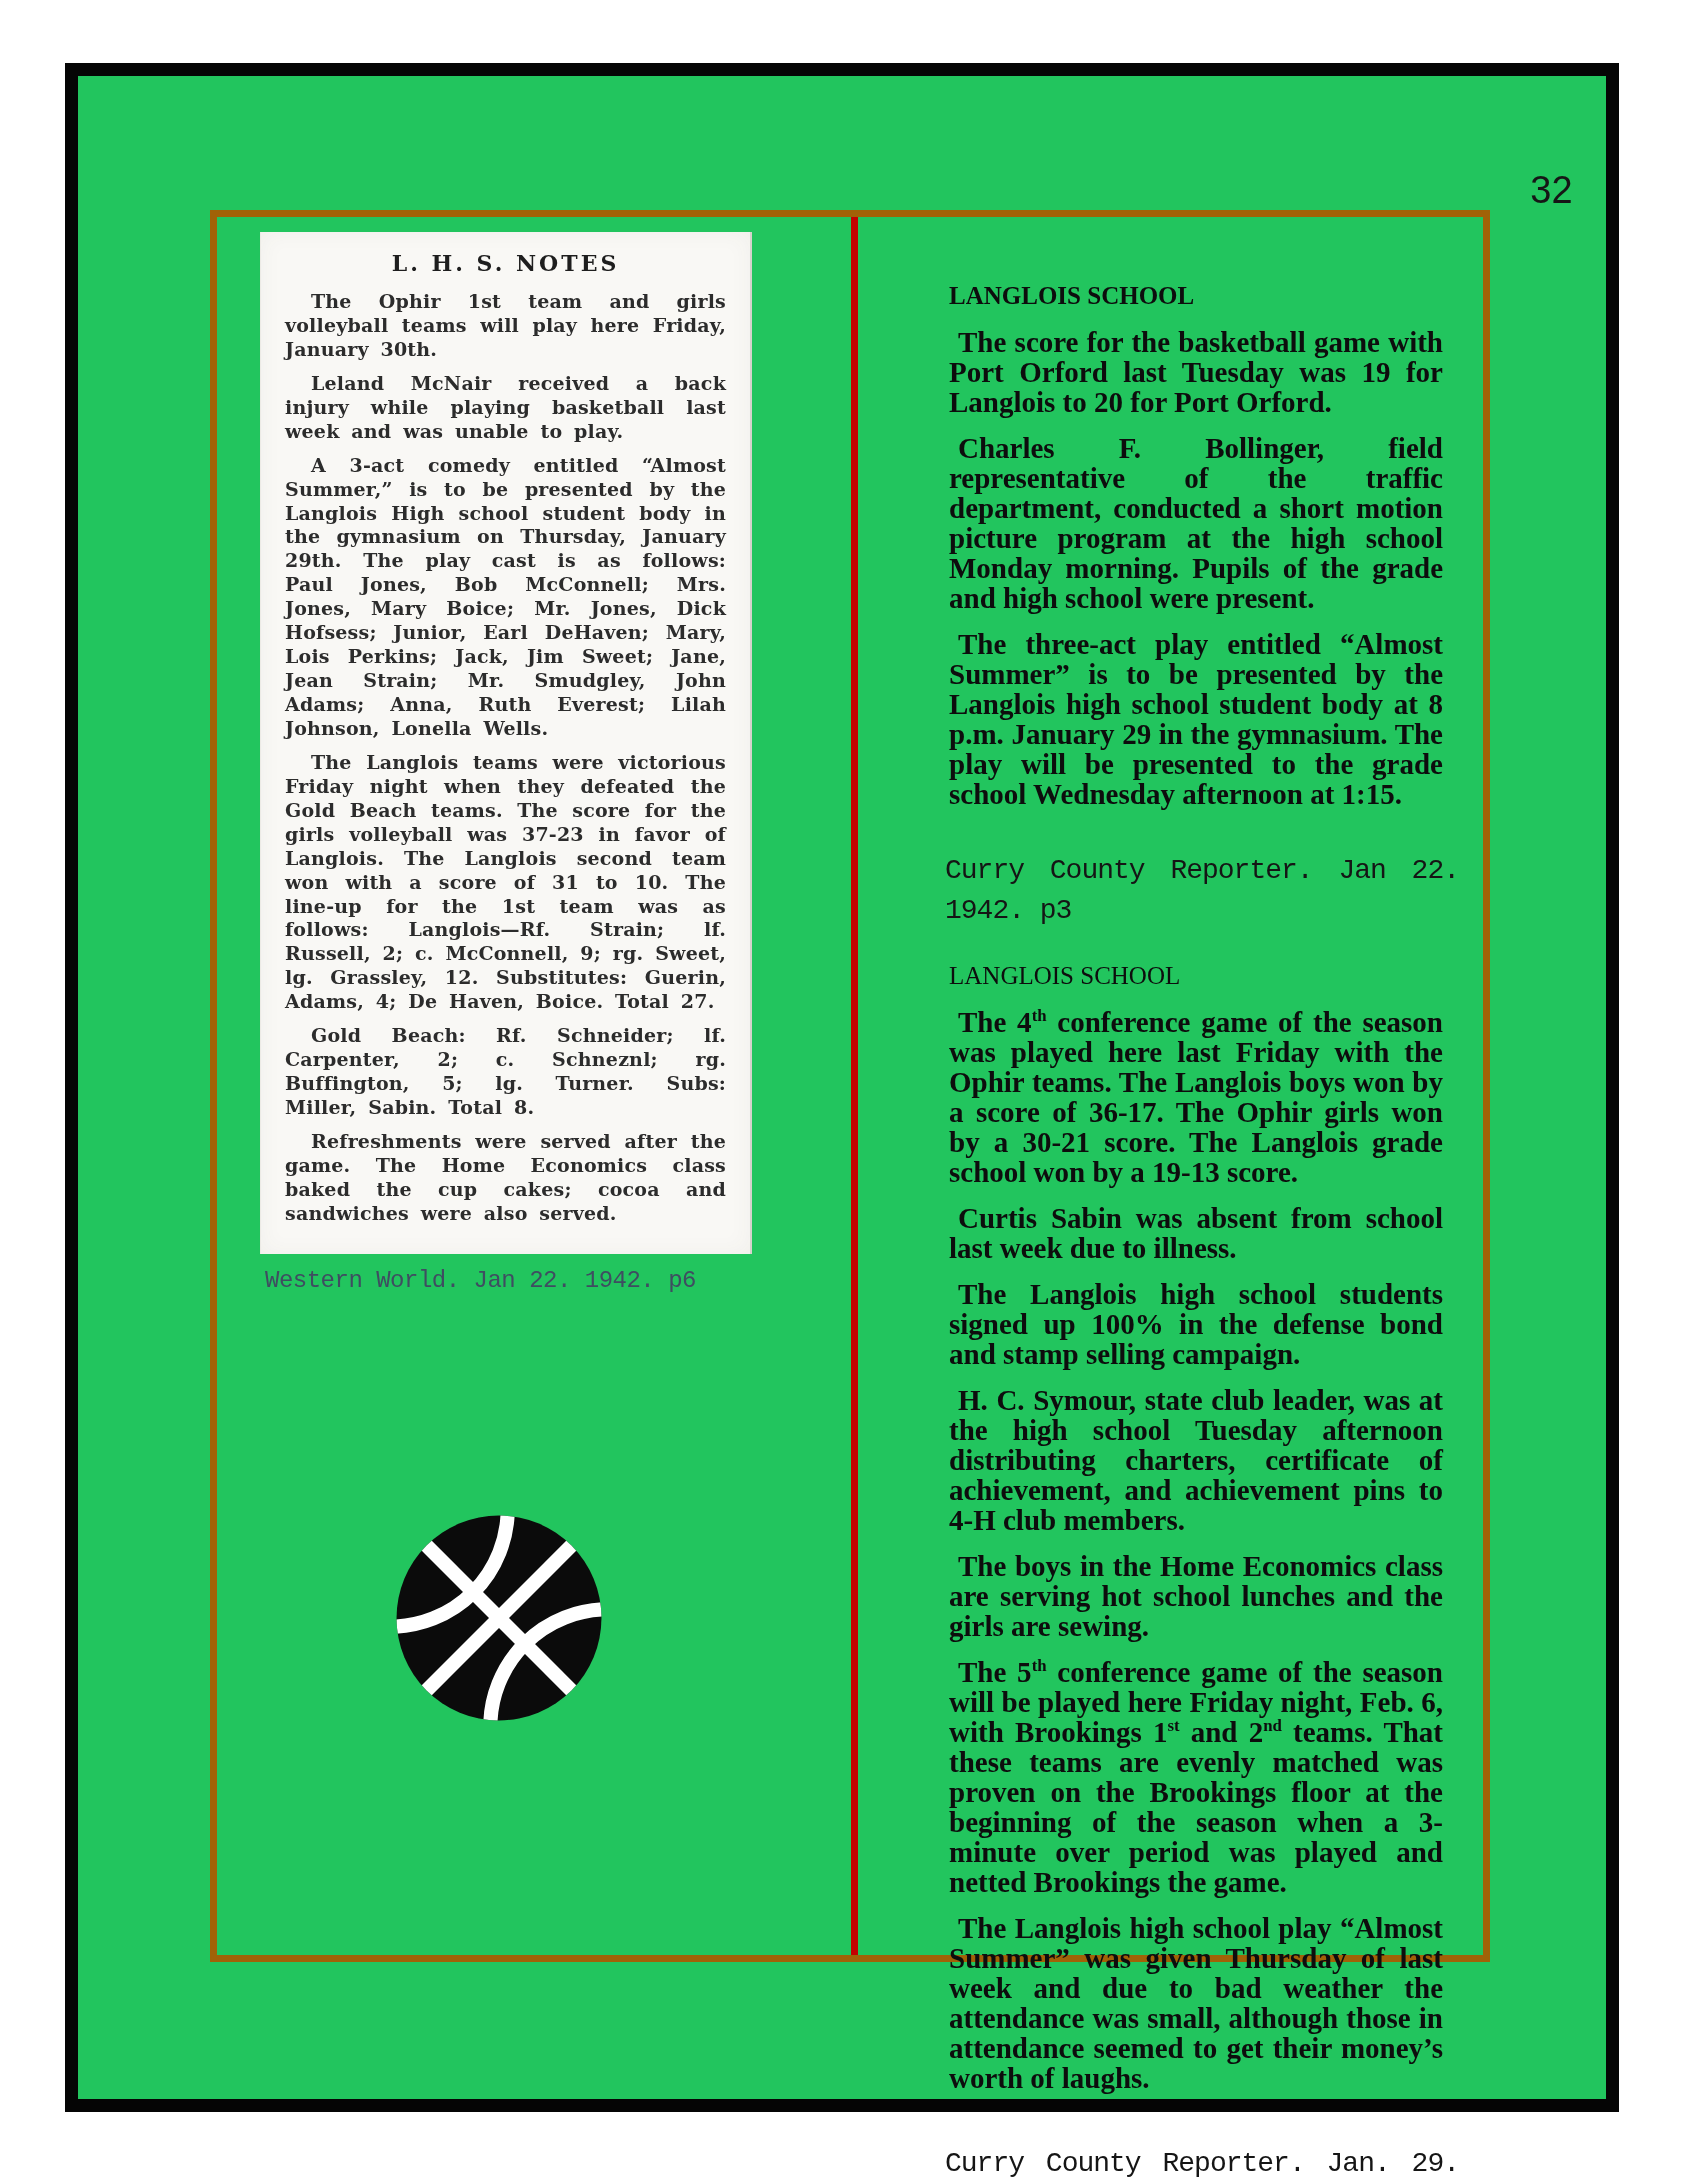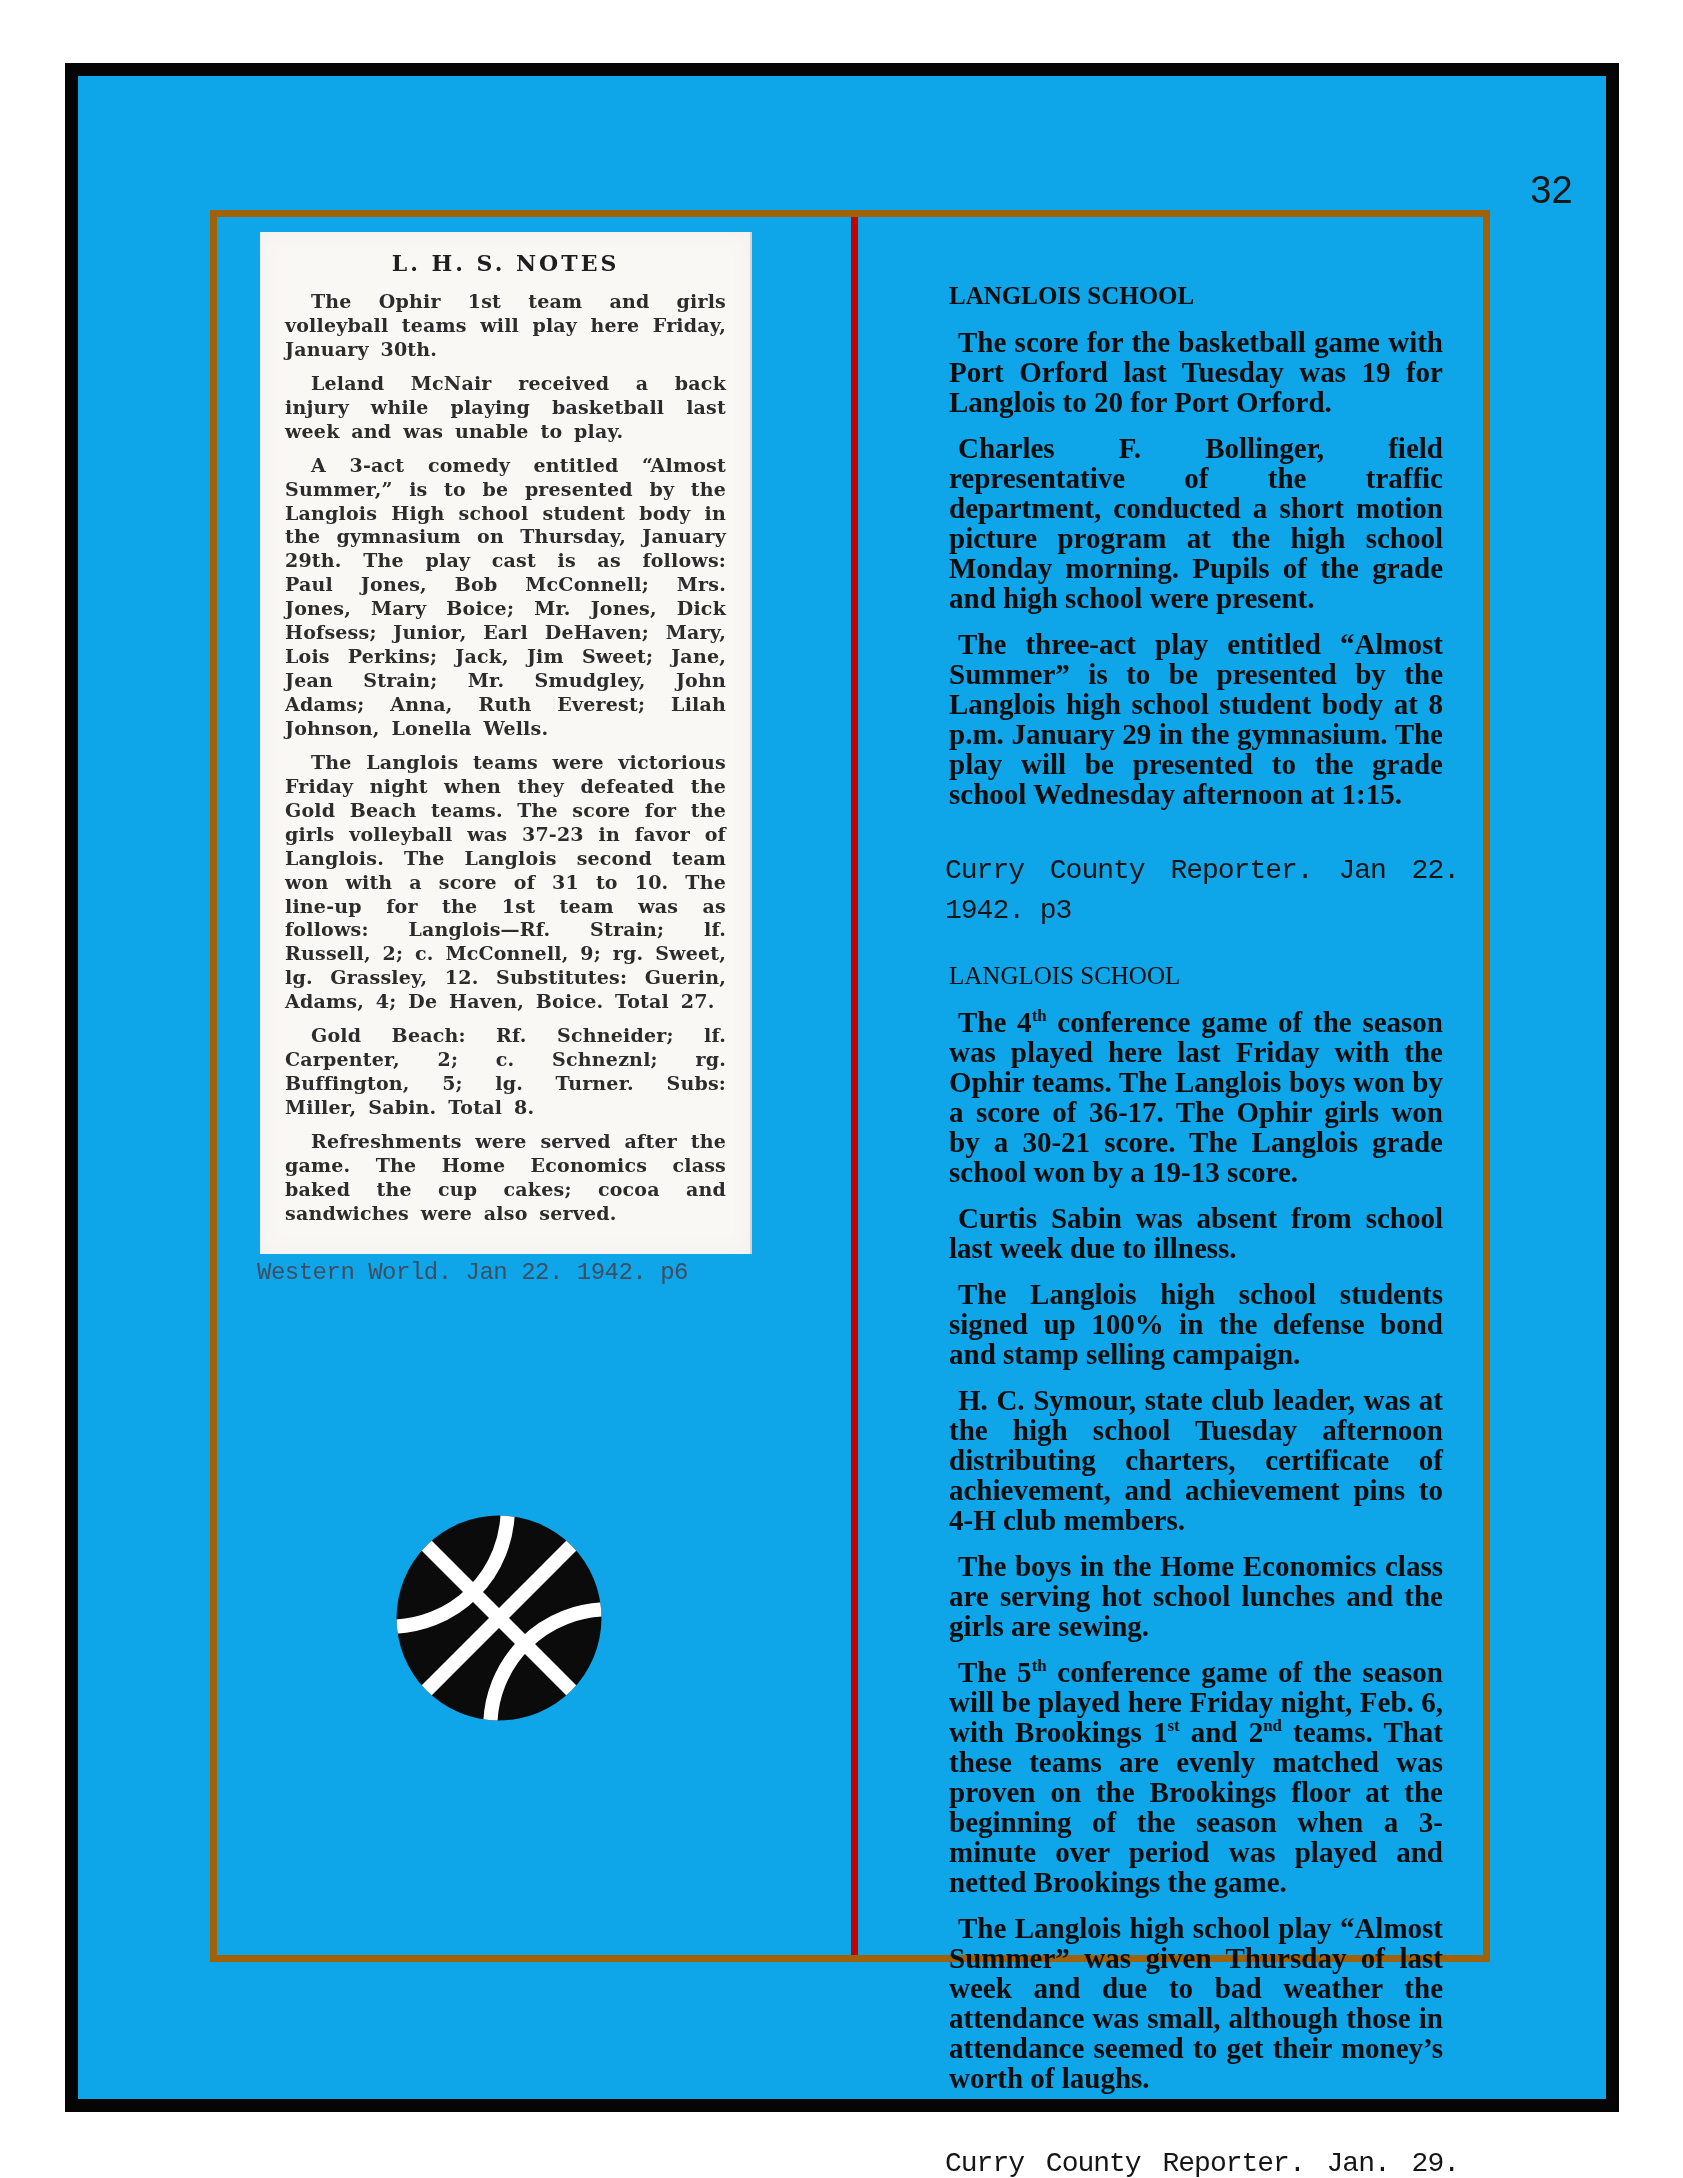--- a/index.html
+++ b/index.html
@@ -3,21 +3,21 @@
 <meta charset="utf-8">
 <style>
   html,body{margin:0;padding:0;}
   body{
     width:1683px;height:2178px;background:#ffffff;position:relative;
     font-family:"Liberation Serif",serif;overflow:hidden;
     -webkit-font-smoothing:antialiased;
   }
   .frame{
     position:absolute;left:65px;top:63px;width:1554px;height:2049px;
-    border:13px solid #050505;box-sizing:border-box;background:#0ea5e9;
+    border:13px solid #050505;box-sizing:border-box;background:#22c55e;
   }
   .page-number{
     position:absolute;left:1434px;top:93px;width:79px;text-align:center;
     font-family:"Liberation Sans",sans-serif;font-size:38px;color:#161616;
   }
   .box{
     position:absolute;left:198px;top:198px;width:1280px;height:1752px;
     border:7px solid #a16207;box-sizing:border-box;display:flex;
   }
   .col-left{width:634px;position:relative;flex:none;}
@@ -40,21 +40,21 @@
     font-size:22px;font-weight:700;letter-spacing:3px;color:#1e1e1e;
     font-family:"DejaVu Serif",serif;
   }
   .clip-para{
     margin:0 0 10px 0;font-family:"DejaVu Serif",serif;
     font-size:19px;line-height:1.26;font-weight:700;
     text-align:justify;text-indent:26px;
     word-spacing:5px;letter-spacing:0.2px;
   }
   .citation-left{
-    position:absolute;left:40px;top:1042px;margin:0;white-space:nowrap;
+    position:absolute;left:40px;top:1042px;margin:8px;white-space:nowrap;
     font-family:"Liberation Mono",monospace;font-size:24px;
     color:#3f4d61;letter-spacing:-0.5px;
   }
   .basketball{position:absolute;left:173px;top:1292px;width:218px;height:218px;}
   .basketball svg{display:block;width:100%;height:100%;}
   
   .article-heading{
     margin:16px;font-size:25px;line-height:30px;font-weight:400;
     font-family:"Liberation Serif",serif;
   }

